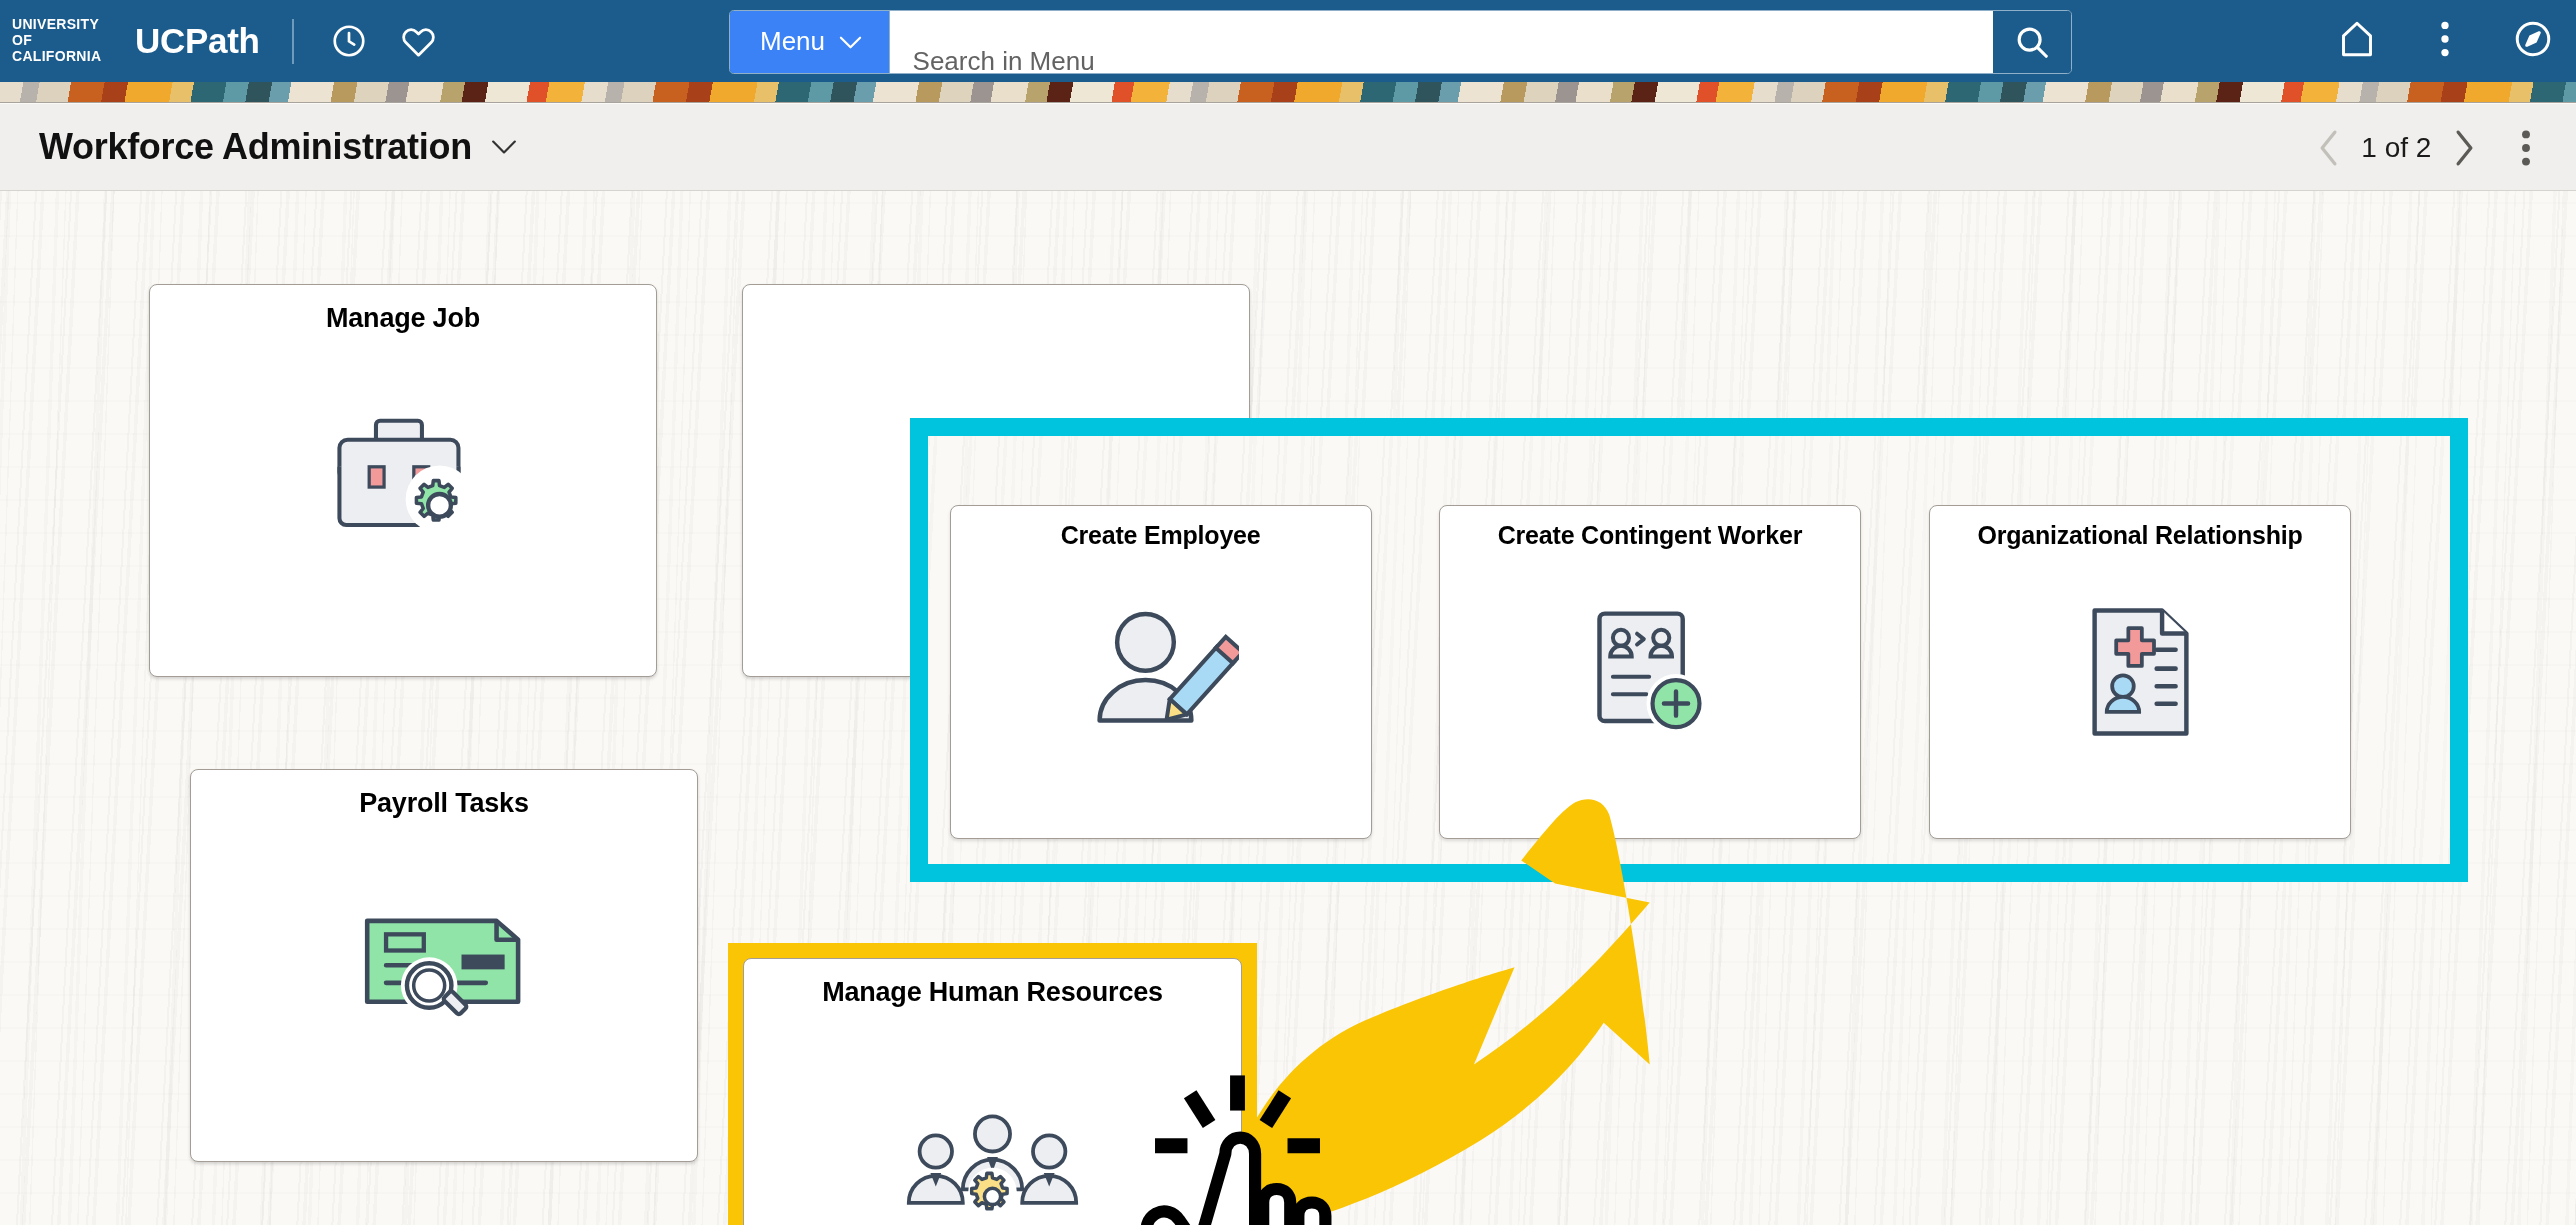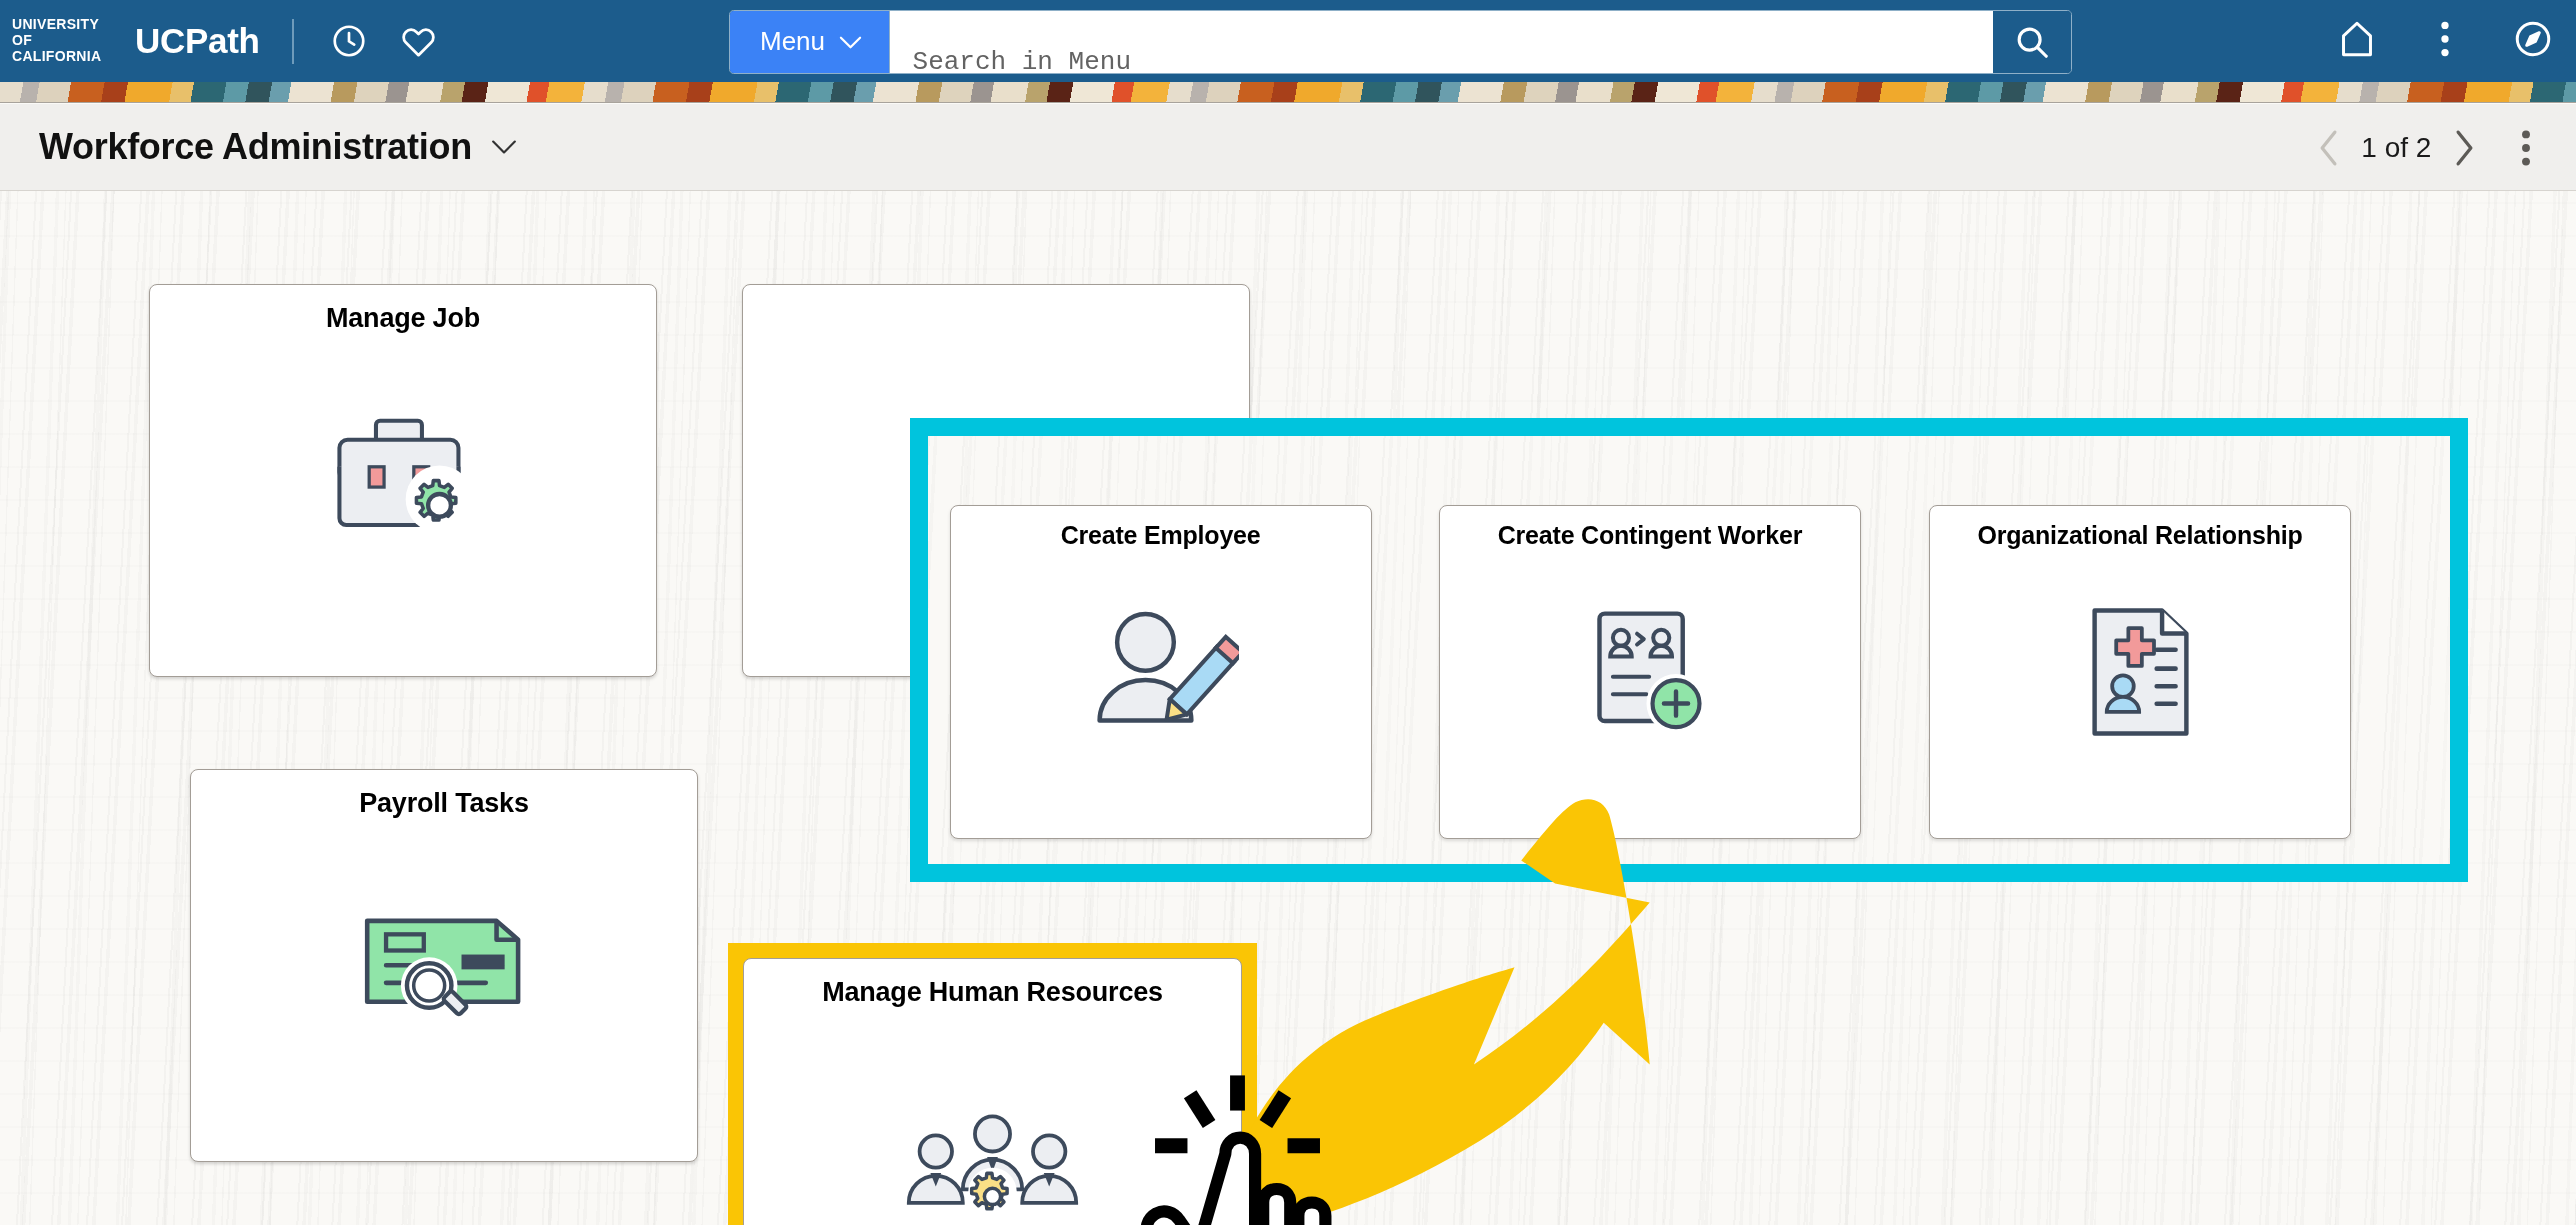--- a/index.html
+++ b/index.html
@@ -42,21 +42,21 @@
     background: #3b82f6; color: #fff; display: flex; align-items: center;
     padding: 0 27px 0 30px; gap: 13.5px; font-size: 26px; cursor: pointer;
     border-right: 1.4px solid #8fb0c8;
   }
   .search-box {
     background: #ffffff; width: 1103px; display: flex; align-items: center;
     padding-left: 23px;
   }
   .search-box input {
     border: 0; outline: 0; width: 100%; font-size: 26px; color: #3b3b3b;
-    font-family: Liberation Mono, monospace; background: transparent; margin-top: 40px;
+    font-family: Liberation Sans, sans-serif; background: transparent; margin-top: 40px;
   }
   .search-box input::placeholder { color: #636363; }
   .search-go {
     width: 78px; background: #1c5c8c; display: flex; align-items: center; justify-content: center;
     cursor: pointer;
   }
   .right-icons {
     position: absolute; right: 17.6px; top: 13.5px; display: flex; align-items: center; gap: 38px;
   }
 

